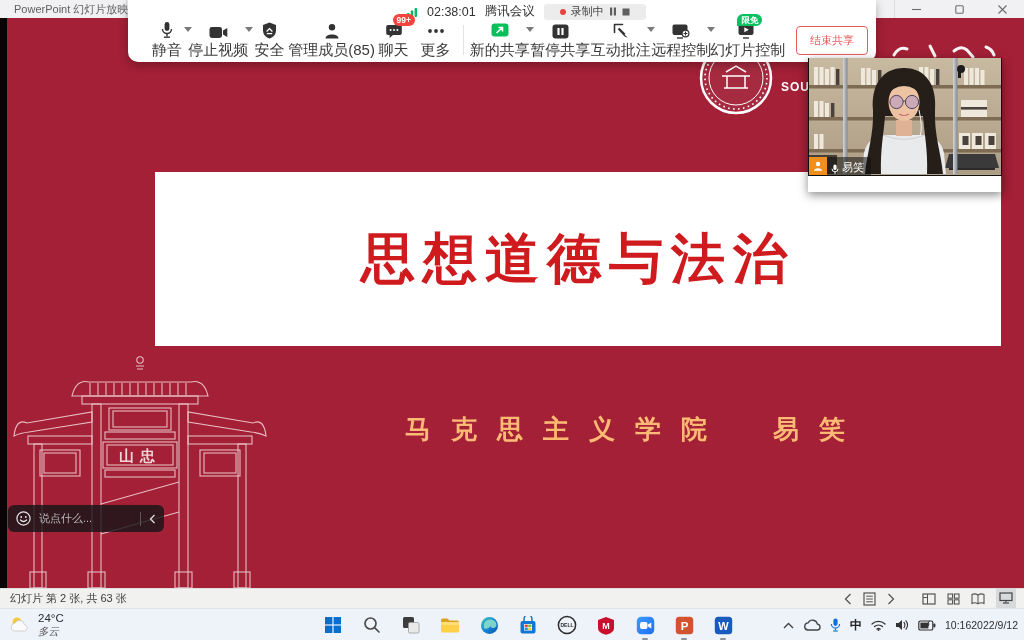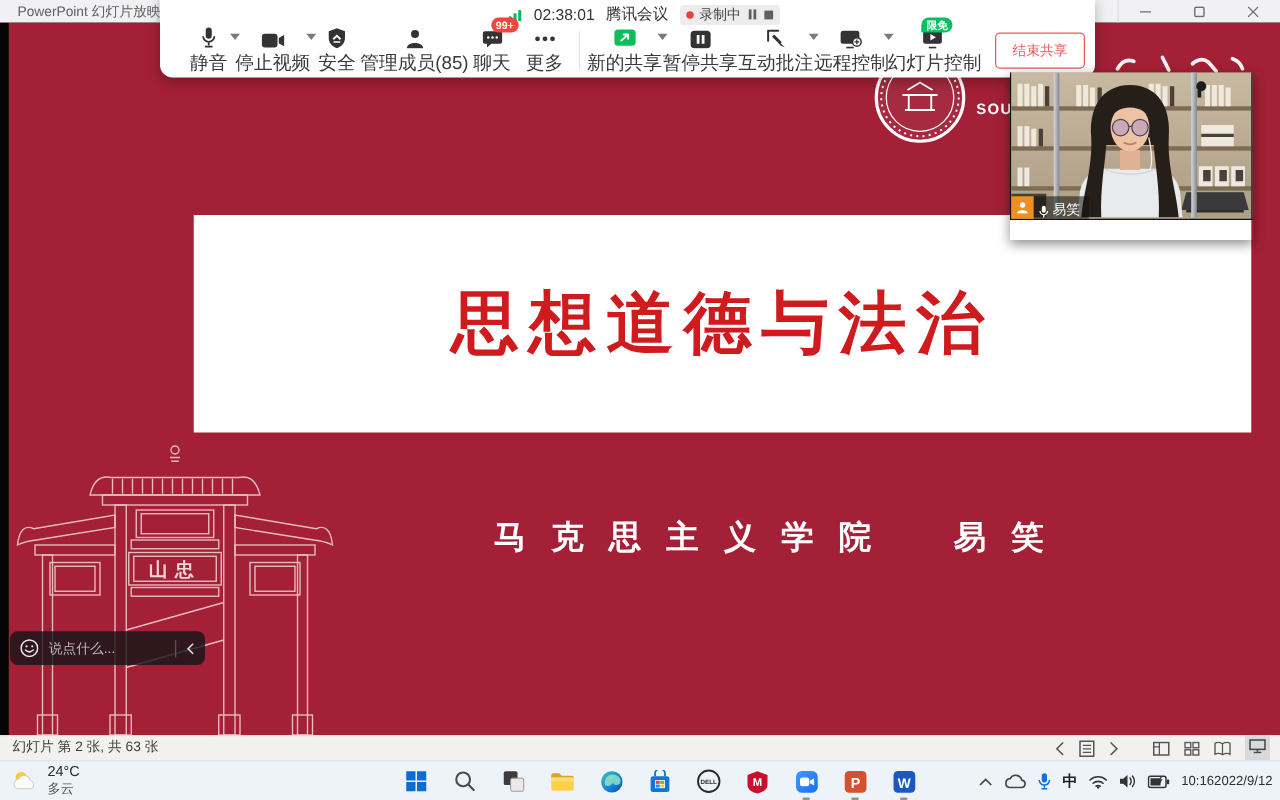--- a/index.html
+++ b/index.html
@@ -22,21 +22,21 @@
   
   .slide { position:absolute; left:0; top:18px; width:1024px; height:570px;
            background:#a32036; overflow:hidden; z-index:1; }
   .slide-black-edge { position:absolute; left:0; top:0; width:7px; height:570px;
                       background:#050505; }
   .banner { position:absolute; left:155px; top:154px; width:846px; height:174px;
             background:#ffffff; display:flex; align-items:center; justify-content:center; }
   .slide-title { font-size:54px; font-weight:900; color:#cf1b1e; letter-spacing:8px;
                  white-space:nowrap; }
   .slide-subtitle { position:absolute; left:395px; top:394px; width:480px;
-                    text-align:left; color:#ffffff; font-size:26px; font-weight:700;
+                    text-align:center; color:#fdba74; font-size:26px; font-weight:700;
                     letter-spacing:20px; white-space:nowrap; }
   .gate { position:absolute; left:6px; top:334px; opacity:.92; }
   .seal { position:absolute; left:698px; top:22px; }
   .sout { position:absolute; left:781px; top:62px; color:#ffffff; font-size:12px;
           font-weight:700; letter-spacing:1px; }
   .callig { position:absolute; left:888px; top:24px; }
 
   
   .chat-pill { position:absolute; left:8px; top:487px; width:156px; height:27px;
                background:rgba(22,22,24,.82); border-radius:6px; display:flex;
@@ -45,21 +45,21 @@
   .chat-div { width:1px; height:14px; background:#55555a; }
 
   
   .meeting-panel { position:absolute; left:128px; top:0; width:748px; height:62px;
                    background:#ffffff; border-radius:0 0 10px 10px; z-index:20;
                    box-shadow:0 3px 10px rgba(0,0,0,.28); }
   .status-row { position:absolute; left:278px; top:3px; height:17px; display:flex;
                 align-items:center; gap:9px; }
   .status-timer, .status-app { font-size:12.5px; color:#333; }
   .rec-pill { display:flex; align-items:center; gap:5px; background:#ececec;
-              border-radius:3px; padding:1px 5px; height:16px; }
+              border-radius:3px; padding:1px 16px; height:16px; }
   .rec-dot { width:6px; height:6px; border-radius:50%; background:#e64340; }
   .rec-label { font-size:11px; color:#404040; }
   .btn-row { position:absolute; left:24px; right:8px; top:21px; height:38px;
              display:flex; align-items:center; gap:12px; }
   .mt-btn { position:relative; display:flex; flex-direction:column; align-items:center;
             gap:2px; min-width:30px; cursor:default; }
   .mt-ic { height:19px; display:flex; align-items:flex-end; justify-content:center; }
   .mt-lbl { font-size:15px; color:#3a3a3a; white-space:nowrap; }
   .caret { position:absolute; top:7px; right:-10px; width:0; height:0;
            border-left:4px solid transparent; border-right:4px solid transparent;
@@ -100,21 +100,21 @@
   .ppt-nav .sel { background:#d8d9db; border-radius:2px; padding:2px 3px; }
   .grp-gap { margin-left:16px; }
 
   
   .taskbar { position:absolute; left:0; top:608px; width:1024px; height:32px;
              background:#eef2f9; border-top:1px solid #e2e5ea; z-index:6; }
   .tb-weather { position:absolute; left:8px; top:3px; display:flex; gap:6px;
                 align-items:center; }
   .tb-wx-col { display:flex; flex-direction:column; line-height:1.15; }
   .tb-wx-temp { font-size:11.5px; color:#2b2b2b; }
-  .tb-wx-cond { font-size:10.5px; color:#565656; }
+  .tb-wx-cond { font-size:10.5px; color:#565656;font-style:italic; }
   .tb-center { position:absolute; left:322px; top:0; height:32px; display:flex;
                align-items:center; gap:17px; }
   .tb-app { position:relative; width:22px; height:22px; display:flex;
             align-items:center; justify-content:center; }
   .run-dash { position:absolute; bottom:-4px; left:8px; width:6px; height:2.5px;
               border-radius:2px; background:#8f9398; }
   .tb-tray { position:absolute; right:6px; top:0; height:32px; display:flex;
              align-items:center; gap:9px; }
   .ime { font-size:12px; color:#222; font-weight:700; }
   .tb-clock { display:flex; flex-direction:row; align-items:flex-end;

